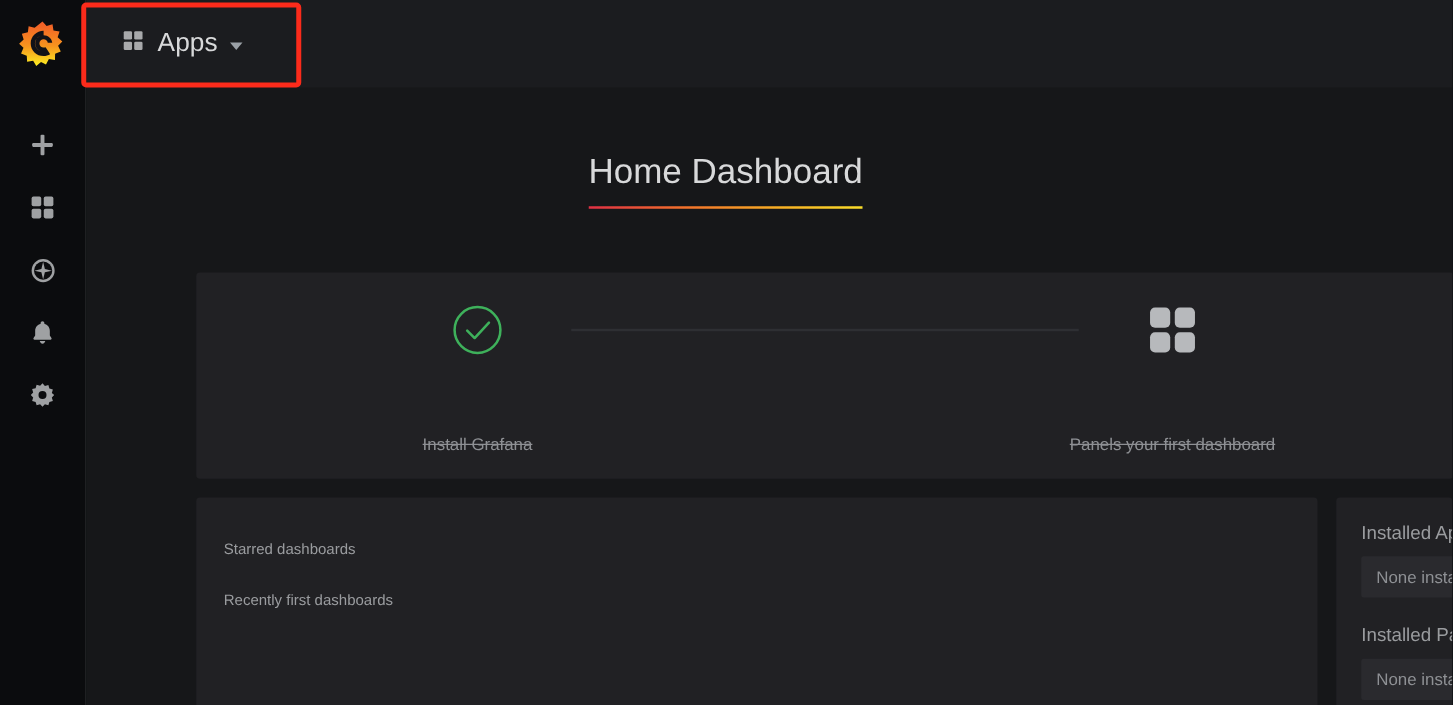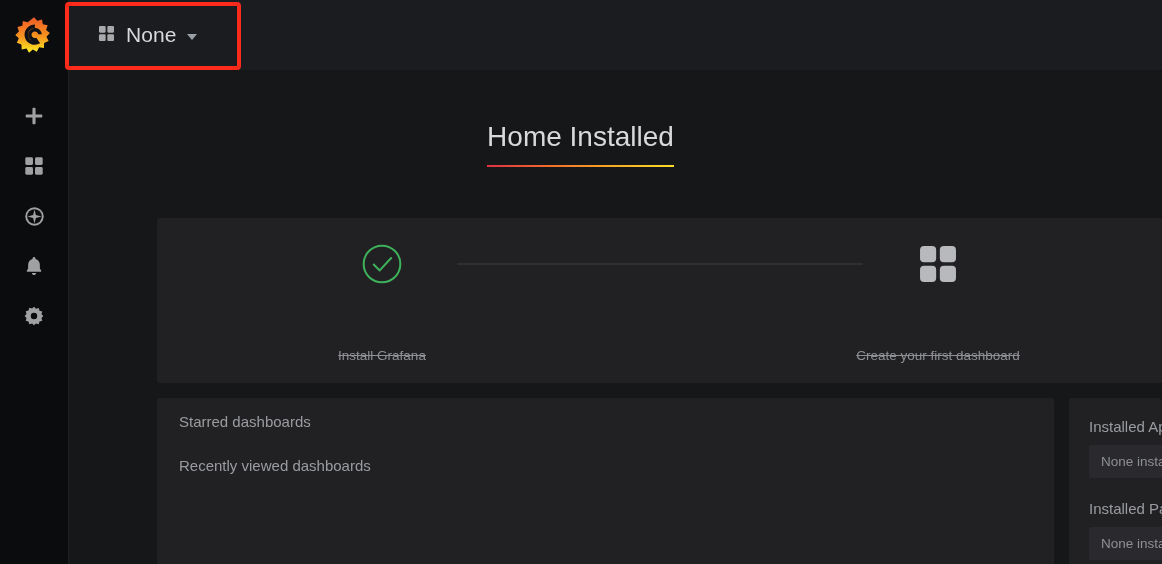--- a/index.html
+++ b/index.html
@@ -203,23 +203,23 @@
     margin-top: 15px;
     gap: 15px;
     height: 200px;
   }
   .dash-list-panel {
     width: 897px;
     flex: 0 0 897px;
     padding: 14px 16px;
   }
   .list-heading {
-    font-size: 15px;
+    font-size: 12px;
     color: #9a9c9f;
-    margin: 1px 0 0 6px;
+    margin: 20px 0 0 6px;
   }
   .list-heading.second { margin-top: 27px; }
 
   .plugins-panel {
     flex: 1 1 auto;
     min-width: 0;
     padding: 12px 14px;
     overflow: hidden;
   }
   .plug-heading {
@@ -321,30 +321,30 @@
     <div class="topnav">
       <div class="breadcrumb">
         <span class="bc-icon">
           <svg width="19" height="19" viewBox="0 0 24 24" fill="currentColor">
             <rect x="2.5" y="2.5" width="8.4" height="8.4" rx="1.4"></rect>
             <rect x="13.1" y="2.5" width="8.4" height="8.4" rx="1.4"></rect>
             <rect x="2.5" y="13.1" width="8.4" height="8.4" rx="1.4"></rect>
             <rect x="13.1" y="13.1" width="8.4" height="8.4" rx="1.4"></rect>
           </svg>
         </span>
-        <span class="bc-label">None</span>
+        <span class="bc-label">Apps</span>
         <span class="bc-caret"></span>
       </div>
       <div class="annotation-box"></div>
     </div>
 
     <div class="content">
 
       <div class="dash-title-wrap">
-        <div class="dash-title">Home Installed</div>
+        <div class="dash-title">Home Dashboard</div>
       </div>
 
       <div class="panel gs-panel">
         <div class="gs-steps">
 
           <div class="gs-step">
             <div class="gs-icon">
               <svg width="44" height="44" viewBox="0 0 48 48">
                 <circle cx="24" cy="24" r="20" fill="none" stroke="#3eb15b" stroke-width="2.2"></circle>
                 <path d="M15 24.5l6.5 6.5L34 17.5" fill="none" stroke="#3eb15b" stroke-width="2.2" stroke-linecap="round" stroke-linejoin="round"></path>
@@ -360,31 +360,31 @@
 
           <div class="gs-step">
             <div class="gs-icon">
               <svg width="44" height="44" viewBox="0 0 24 24" fill="#b7b9bc">
                 <rect x="2.2" y="2.2" width="8.8" height="8.8" rx="2.2"></rect>
                 <rect x="13" y="2.2" width="8.8" height="8.8" rx="2.2"></rect>
                 <rect x="2.2" y="13" width="8.8" height="8.8" rx="2.2"></rect>
                 <rect x="13" y="13" width="8.8" height="8.8" rx="2.2"></rect>
               </svg>
             </div>
-            <div class="gs-label">Create your first dashboard</div>
+            <div class="gs-label">Panels your first dashboard</div>
           </div>
 
         </div>
       </div>
 
       <div class="bottom-row">
 
         <div class="panel dash-list-panel">
           <div class="list-heading">Starred dashboards</div>
-          <div class="list-heading second">Recently viewed dashboards</div>
+          <div class="list-heading second">Recently first dashboards</div>
         </div>
 
         <div class="panel plugins-panel">
           <div class="plug-heading">Installed Apps</div>
           <div class="plug-box">
             <span>None installed.</span>
             
           </div>
 
           <div class="plug-heading second">Installed Panels</div>

